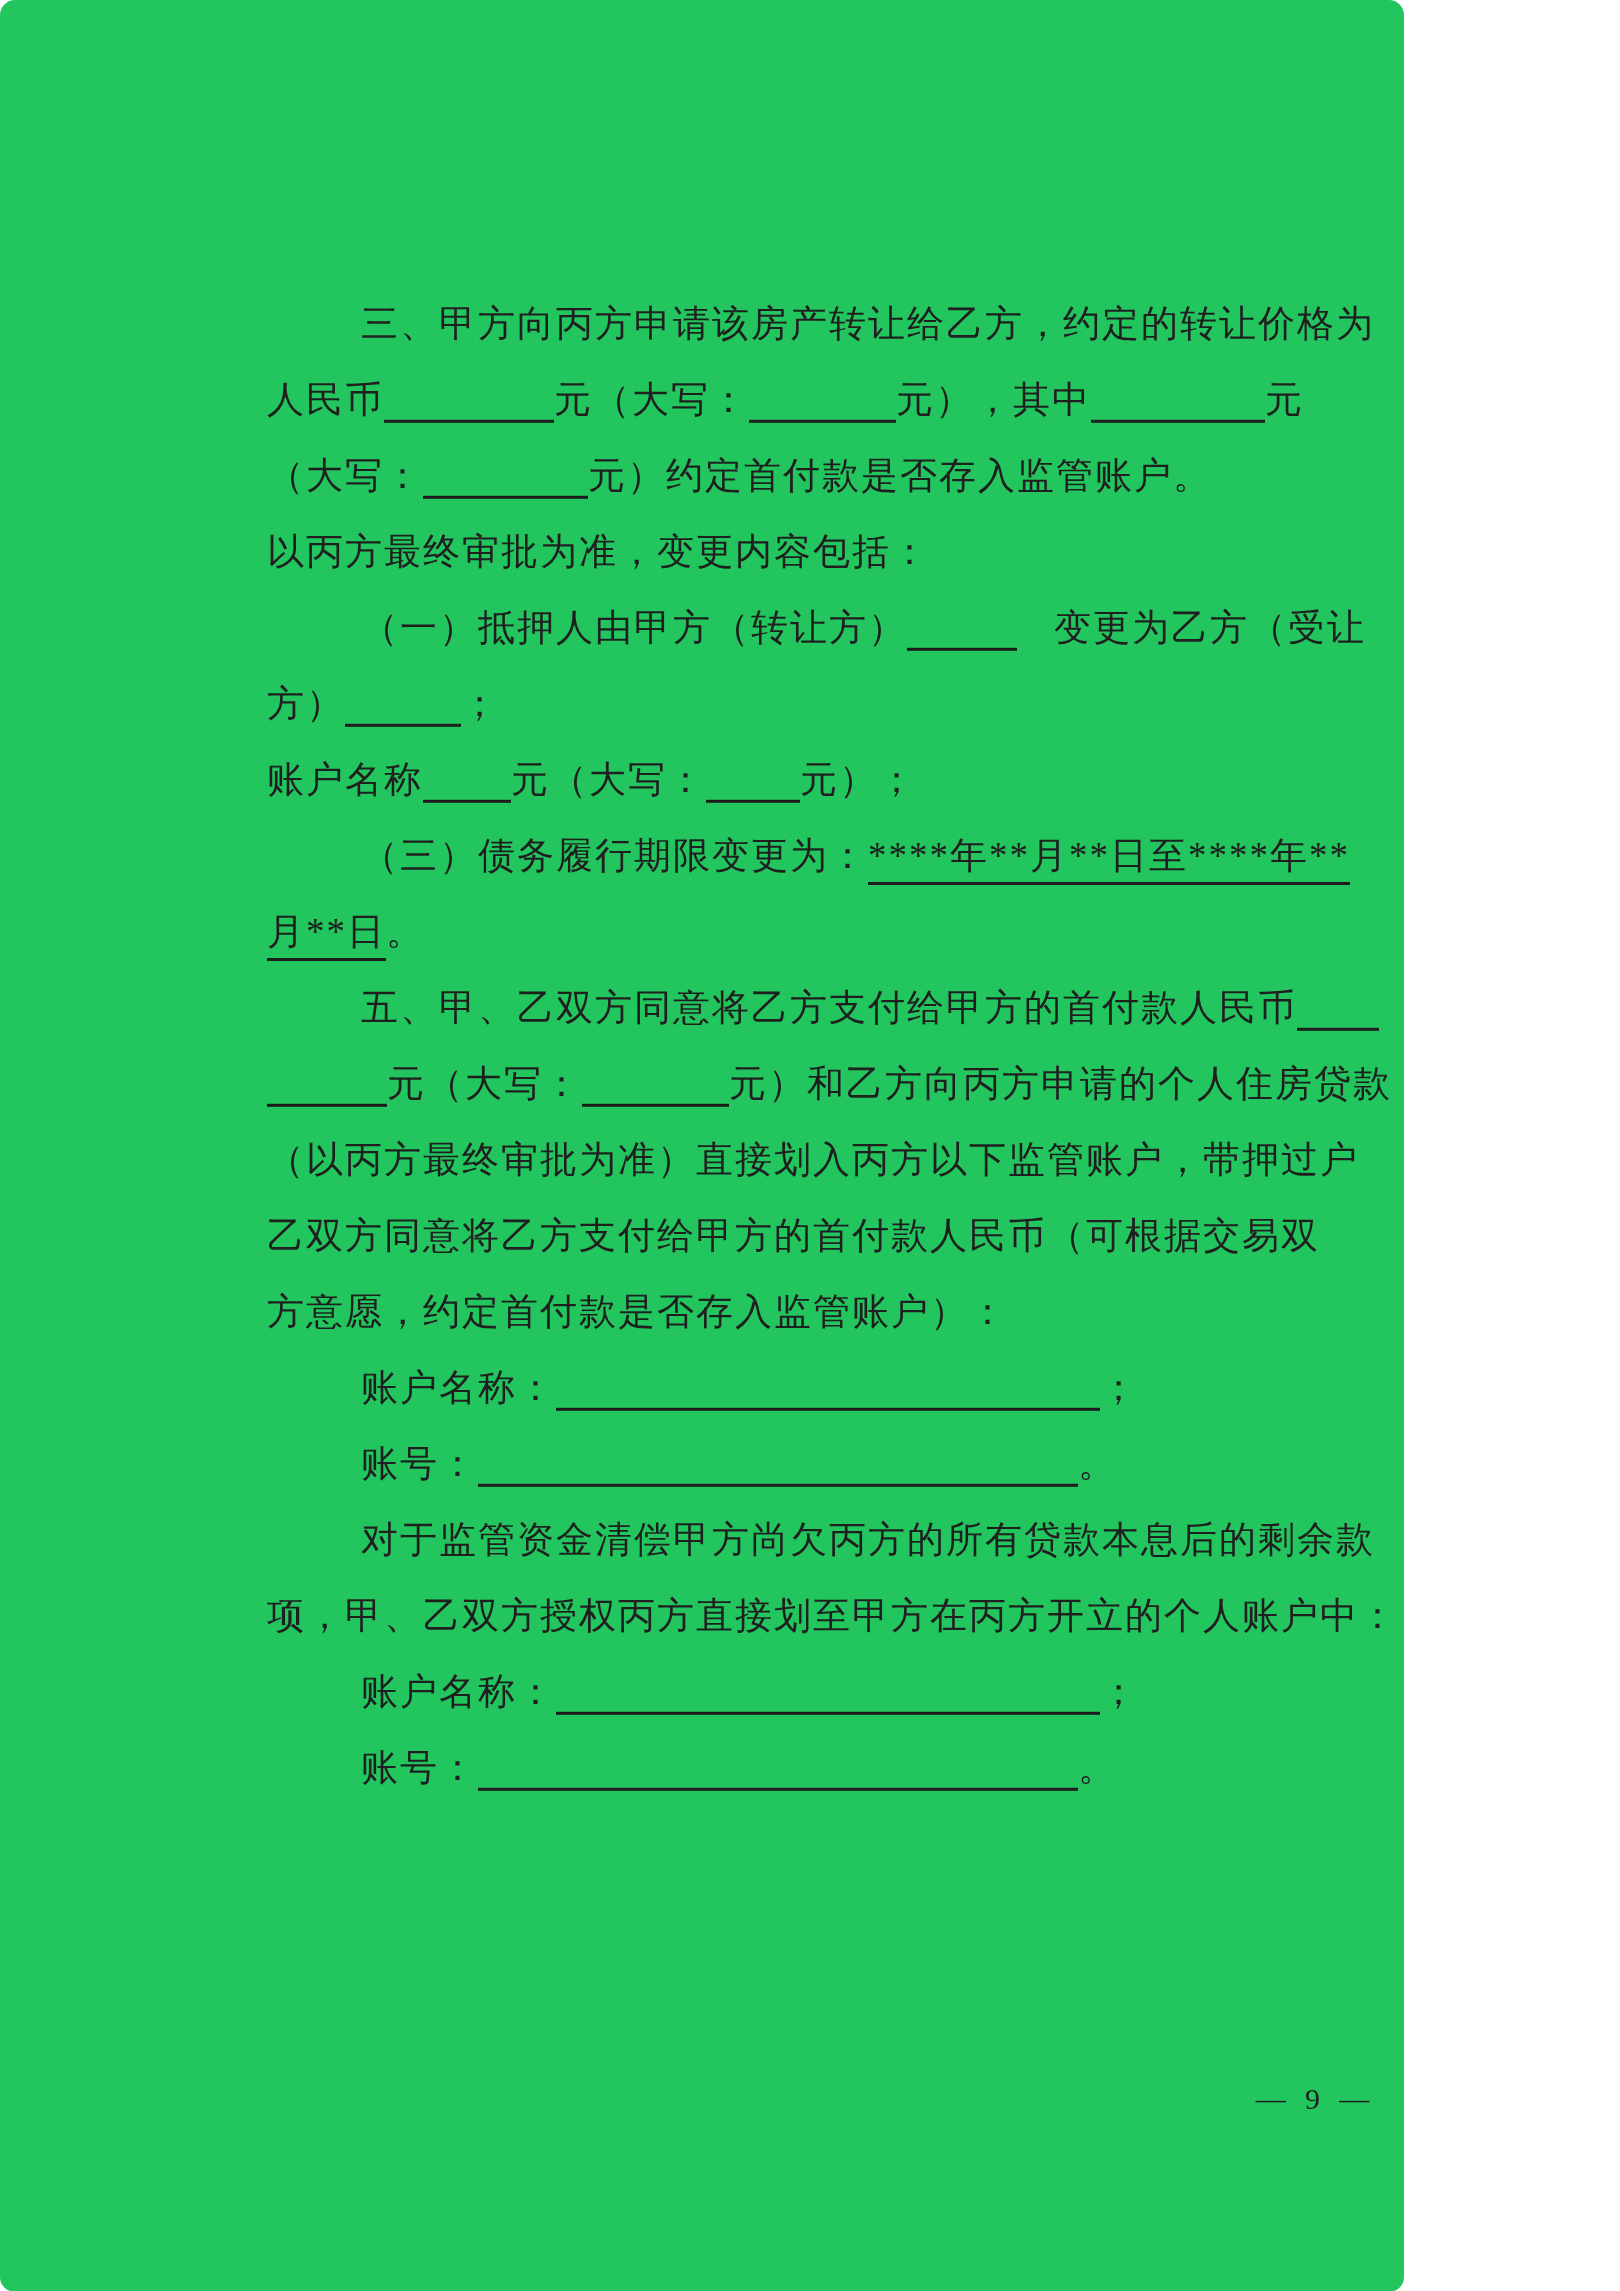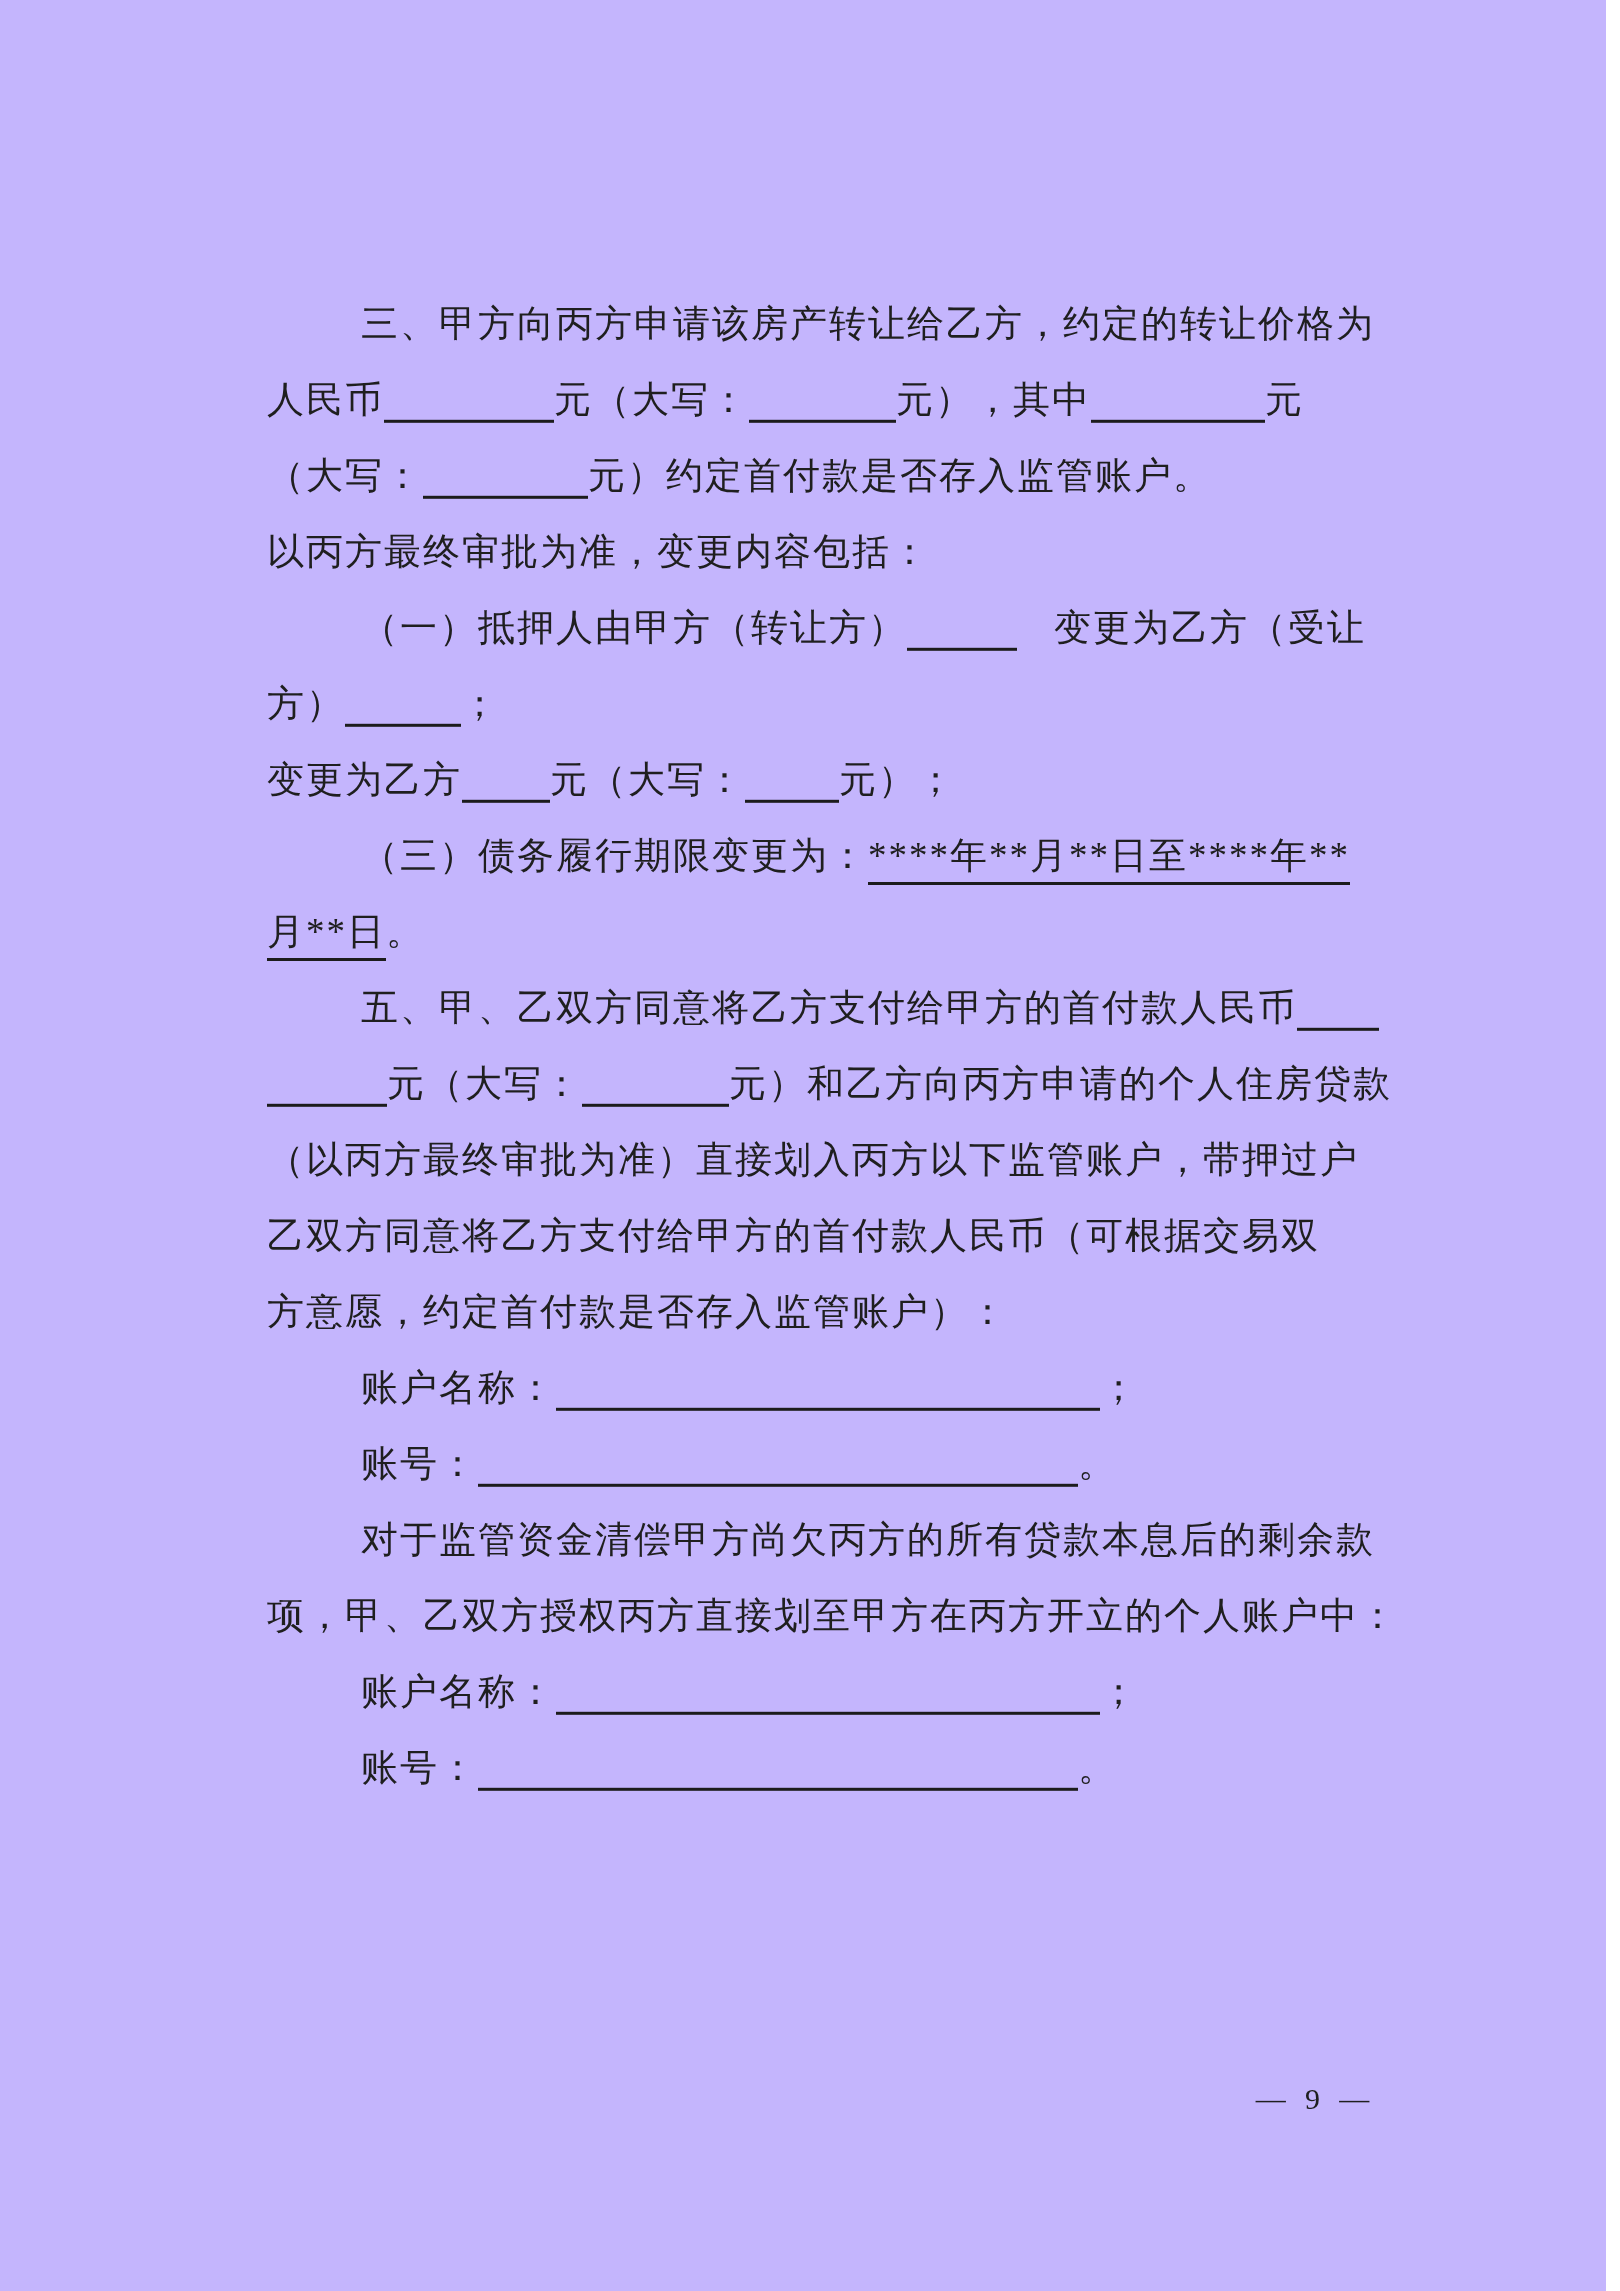--- a/index.html
+++ b/index.html
@@ -2,26 +2,27 @@
 <html><head>
 <meta charset="utf-8">
 <style>
   html, body {
     margin: 0;
     padding: 0;
     background: #ffffff;
   }
   .page {
     position: relative;
-    width: 1606px;
+    width: 1404px;
     height: 2292px;
-    background: #c4b5fd;
+    background: #22c55e;
     font-family: "Liberation Serif", "DejaVu Serif", serif;
     color: #1f1f1f;
     overflow: hidden;
+    border-radius: 15px;
   }
   .content {
     position: absolute;
     left: 267px;
     top: 286px;
     width: 1108px;
   }
   .line {
     height: 76px;
     line-height: 76px;
@@ -65,21 +66,21 @@
 <body>
 
 <div class="page">
   <div class="content">
       <div class="line indent"><span class="txt">三、甲方向丙方申请该房产转让给乙方，约定的转让价格为</span></div>
       <div class="line"><span class="txt">人民币</span><span class="blank" style="width: 170px;"></span><span class="txt">元（大写：</span><span class="blank" style="width: 147px;"></span><span class="txt">元），其中</span><span class="blank" style="width: 174px;"></span><span class="txt">元</span></div>
       <div class="line"><span class="txt">（大写：</span><span class="blank" style="width: 165px;"></span><span class="txt">元）约定首付款是否存入监管账户。</span></div>
       <div class="line"><span class="txt">以丙方最终审批为准，变更内容包括：</span></div>
       <div class="line indent"><span class="txt">（一）抵押人由甲方（转让方）</span><span class="blank" style="width: 110px;"></span><span class="gap" style="width: 37px;"></span><span class="txt">变更为乙方（受让</span></div>
       <div class="line"><span class="txt">方）</span><span class="blank" style="width: 116px;"></span><span class="txt">；</span></div>
-      <div class="line"><span class="txt">变更为乙方</span><span class="blank" style="width: 88px;"></span><span class="txt">元（大写：</span><span class="blank" style="width: 94px;"></span><span class="txt">元）；</span></div>
+      <div class="line"><span class="txt">账户名称</span><span class="blank" style="width: 88px;"></span><span class="txt">元（大写：</span><span class="blank" style="width: 94px;"></span><span class="txt">元）；</span></div>
       <div class="line indent"><span class="txt">（三）债务履行期限变更为：</span><span class="utext">****年**月**日至****年**</span></div>
       <div class="line"><span class="utext">月**日</span><span class="txt">。</span></div>
       <div class="line indent"><span class="txt">五、甲、乙双方同意将乙方支付给甲方的首付款人民币</span><span class="blank" style="width: 82px;"></span></div>
       <div class="line"><span class="blank" style="width: 120px;"></span><span class="txt">元（大写：</span><span class="blank" style="width: 147px;"></span><span class="txt">元）和乙方向丙方申请的个人住房贷款</span></div>
       <div class="line"><span class="txt">（以丙方最终审批为准）直接划入丙方以下监管账户，带押过户</span></div>
       <div class="line"><span class="txt">乙双方同意将乙方支付给甲方的首付款人民币（可根据交易双</span></div>
       <div class="line"><span class="txt">方意愿，约定首付款是否存入监管账户）：</span></div>
       <div class="line indent"><span class="txt">账户名称：</span><span class="blank" style="width: 544px;"></span><span class="txt">；</span></div>
       <div class="line indent"><span class="txt">账号：</span><span class="blank" style="width: 600px;"></span><span class="txt">。</span></div>
       <div class="line indent"><span class="txt">对于监管资金清偿甲方尚欠丙方的所有贷款本息后的剩余款</span></div>

